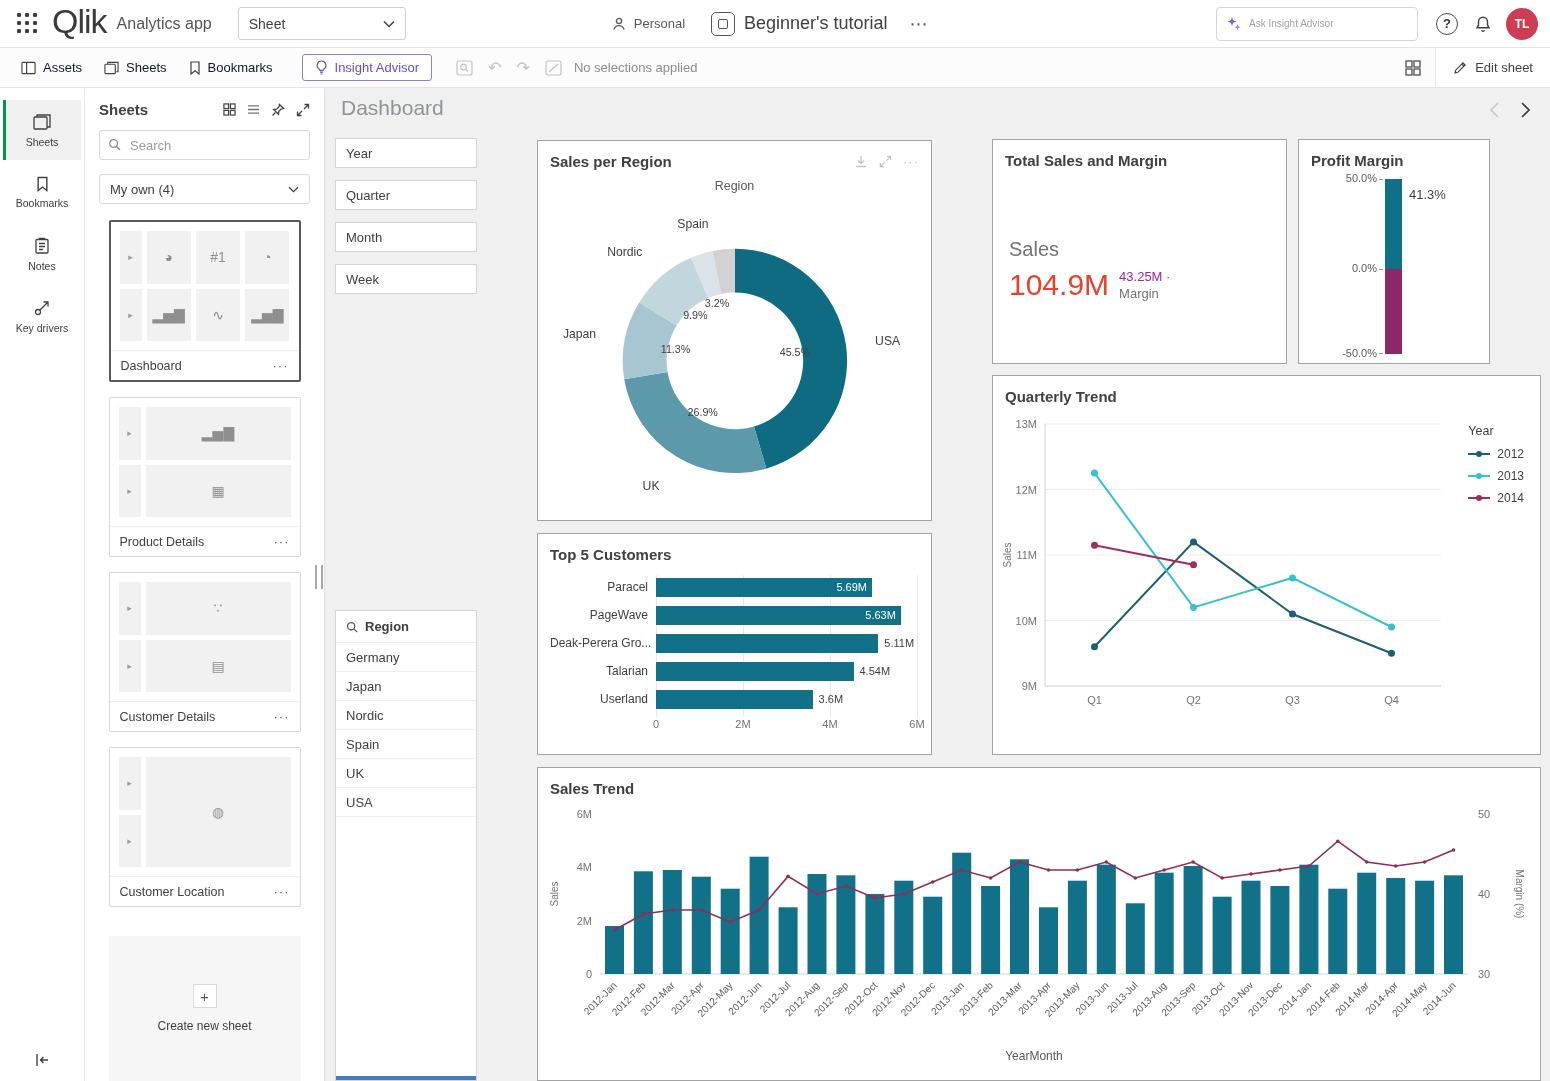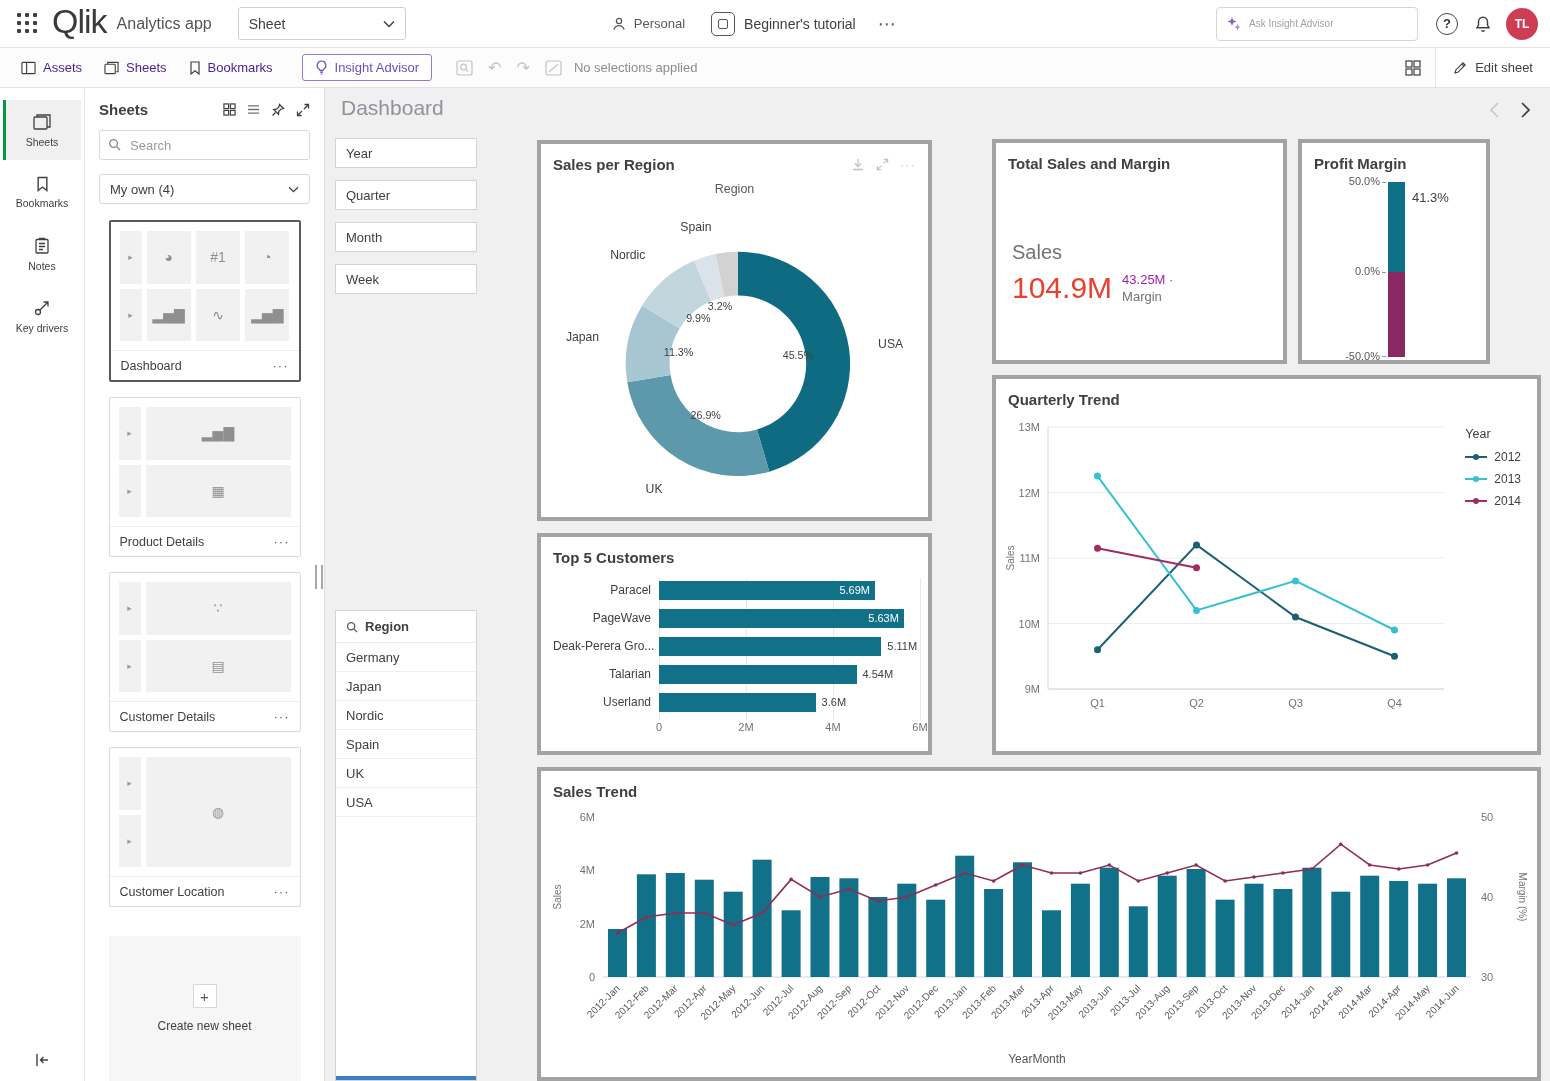--- a/index.html
+++ b/index.html
@@ -9,33 +9,33 @@
 svg text{font-family:"Liberation Sans",sans-serif}
 
 .topbar{height:48px;display:flex;align-items:center;padding:0 12px;background:#fff;border-bottom:1px solid #e4e4e4}
 .grid-btn{width:30px;height:30px;display:grid;grid-template-columns:repeat(3,5px);grid-template-rows:repeat(3,5px);gap:3px;align-content:center;justify-content:center;cursor:pointer}
 .grid-btn i{width:4px;height:4px;background:#404040;border-radius:1px}
 .logo{font-size:34px;font-weight:normal;letter-spacing:-1px;color:#3a3a3a;margin:0 10px 4px 10px}
 .app-name{font-size:16px;color:#545454;margin-right:26px}
 .sheet-select{width:168px;height:33px;border:1px solid #cfcfcf;border-radius:3px;display:flex;align-items:center;padding:0 10px;font-size:14px;color:#404040;cursor:pointer}
 .sheet-select .chev{margin-left:auto}
 .personal{display:flex;align-items:center;gap:7px;font-size:13px;color:#595959;margin-left:205px;cursor:pointer}
-.tutorial{display:flex;align-items:center;gap:9px;font-size:14px;color:#404040;margin-left:26px;cursor:pointer}
+.tutorial{display:flex;align-items:center;gap:9px;font-size:18px;color:#404040;margin-left:26px;cursor:pointer}
 .tut-ic{width:24px;height:24px;border:1.5px solid #555;border-radius:5px;display:flex;align-items:center;justify-content:center}
 .tut-ic i{width:10px;height:10px;border:1.5px solid #555;border-radius:2px}
 .top-more{margin-left:22px;font-size:18px;color:#595959;cursor:pointer}
 .ask{margin-left:auto;width:202px;height:34px;border:1px solid #d5d5d5;border-radius:4px;display:flex;align-items:center;padding:0 9px;gap:7px}
 .ask input{border:none;outline:none;font-size:10px;color:#404040;width:155px;background:transparent}
 .ask input::placeholder{color:#a2a2a2}
 .help{width:22px;height:22px;border:1.5px solid #4a4a4a;border-radius:50%;display:flex;align-items:center;justify-content:center;font-size:13px;font-weight:bold;color:#333;margin-left:18px;cursor:pointer}
 .bell{margin-left:16px;cursor:pointer}
 .avatar{width:32px;height:32px;border-radius:50%;color:#fff;font-size:12px;font-weight:bold;display:flex;align-items:center;justify-content:center;margin-left:14px;cursor:pointer}
 
 .toolbar{height:40px;display:flex;align-items:center;background:#fcfcfc;border-bottom:1px solid #e3e3e3;padding-left:10px}
-.tb-btn{display:flex;align-items:center;gap:7px;font-size:13px;color:#4c1d95;padding:6px 11px;cursor:pointer}
+.tb-btn{display:flex;align-items:center;gap:7px;font-size:13px;color:#0f172a;padding:6px 11px;cursor:pointer}
 .tb-insight{display:flex;align-items:center;gap:7px;font-size:13px;border:1px solid #8f7ddb;border-radius:3px;padding:5px 12px;margin-left:18px;background:#fff;cursor:pointer}
 .sel-ics{display:flex;align-items:center;gap:15px;margin-left:24px;color:#c4c4c4}
 .sel-ics .uglyph{font-size:16px;line-height:1;cursor:default}
 .sel-status{font-size:13px;color:#8c8c8c;margin-left:12px}
 .tb-end{margin-left:auto;display:flex;align-items:center;height:100%}
 .tb-grid{padding:0 14px;cursor:pointer}
 .edit-panel{border-left:1px solid #e4e4e4;height:100%;display:flex;align-items:center;gap:8px;padding:0 17px;font-size:13px;background:#fff;cursor:pointer}
 
 .app-body{display:flex;height:993px}
 .rail{width:85px;border-right:1px solid #e8e8e8;background:#fff;position:relative;padding-top:10px;flex:none}
@@ -72,21 +72,21 @@
 .canvas{flex:1;background:#f0f0f0;position:relative;overflow:hidden}
 .canvas-title{position:absolute;top:8px;left:16px;font-size:21px;color:#8e939b}
 .canvas-nav{position:absolute;top:14px;right:20px;display:flex;gap:22px}
 .nav-prev{color:#c7c7c7;cursor:default}
 .nav-next{color:#404040;cursor:pointer}
 .filter-box{position:absolute;left:10px;width:142px;height:30px;background:#fff;border:1px solid #d4d4d4;display:flex;align-items:center;padding:0 10px;font-size:13px;color:#404040;cursor:pointer}
 .region-box{position:absolute;left:10px;top:522px;width:142px;bottom:0;background:#fff;border:1px solid #d4d4d4}
 .region-head{display:flex;align-items:center;gap:7px;height:32px;padding:0 10px;border-bottom:1px solid #ebebeb;font-weight:bold;font-size:13px}
 .region-row{height:29px;display:flex;align-items:center;padding:0 10px;font-size:13px;border-bottom:1px solid #efefef;cursor:pointer}
 .region-ind{position:absolute;bottom:0;left:0;width:100%;height:4px}
-.card{position:absolute;background:#fff;border:4px solid #a3a3a3}
+.card{position:absolute;background:#fff;border:1px solid #a3a3a3}
 .card-head{display:flex;align-items:center;padding:12px 12px 0 12px}
 .card-title{font-size:15px;font-weight:bold;color:#404040}
 .hover-ics{margin-left:auto;display:flex;align-items:center;gap:11px;color:#c2c2c2}
 .dots3{font-size:13px;letter-spacing:1px;cursor:pointer}
 .dim-label{text-align:center;font-size:12.5px;color:#595959;margin-top:9px}
 
 .t5-chart{position:relative;margin:10px 14px 0 12px;height:172px}
 .t5-gline{position:absolute;top:2px;height:142px;width:1px;background:#e9e9e9}
 .t5-row{display:flex;align-items:center;height:28px;position:relative}
 .t5-label{width:106px;padding-right:8px;text-align:right;font-size:12px;color:#404040;white-space:nowrap;overflow:hidden;flex:none}

